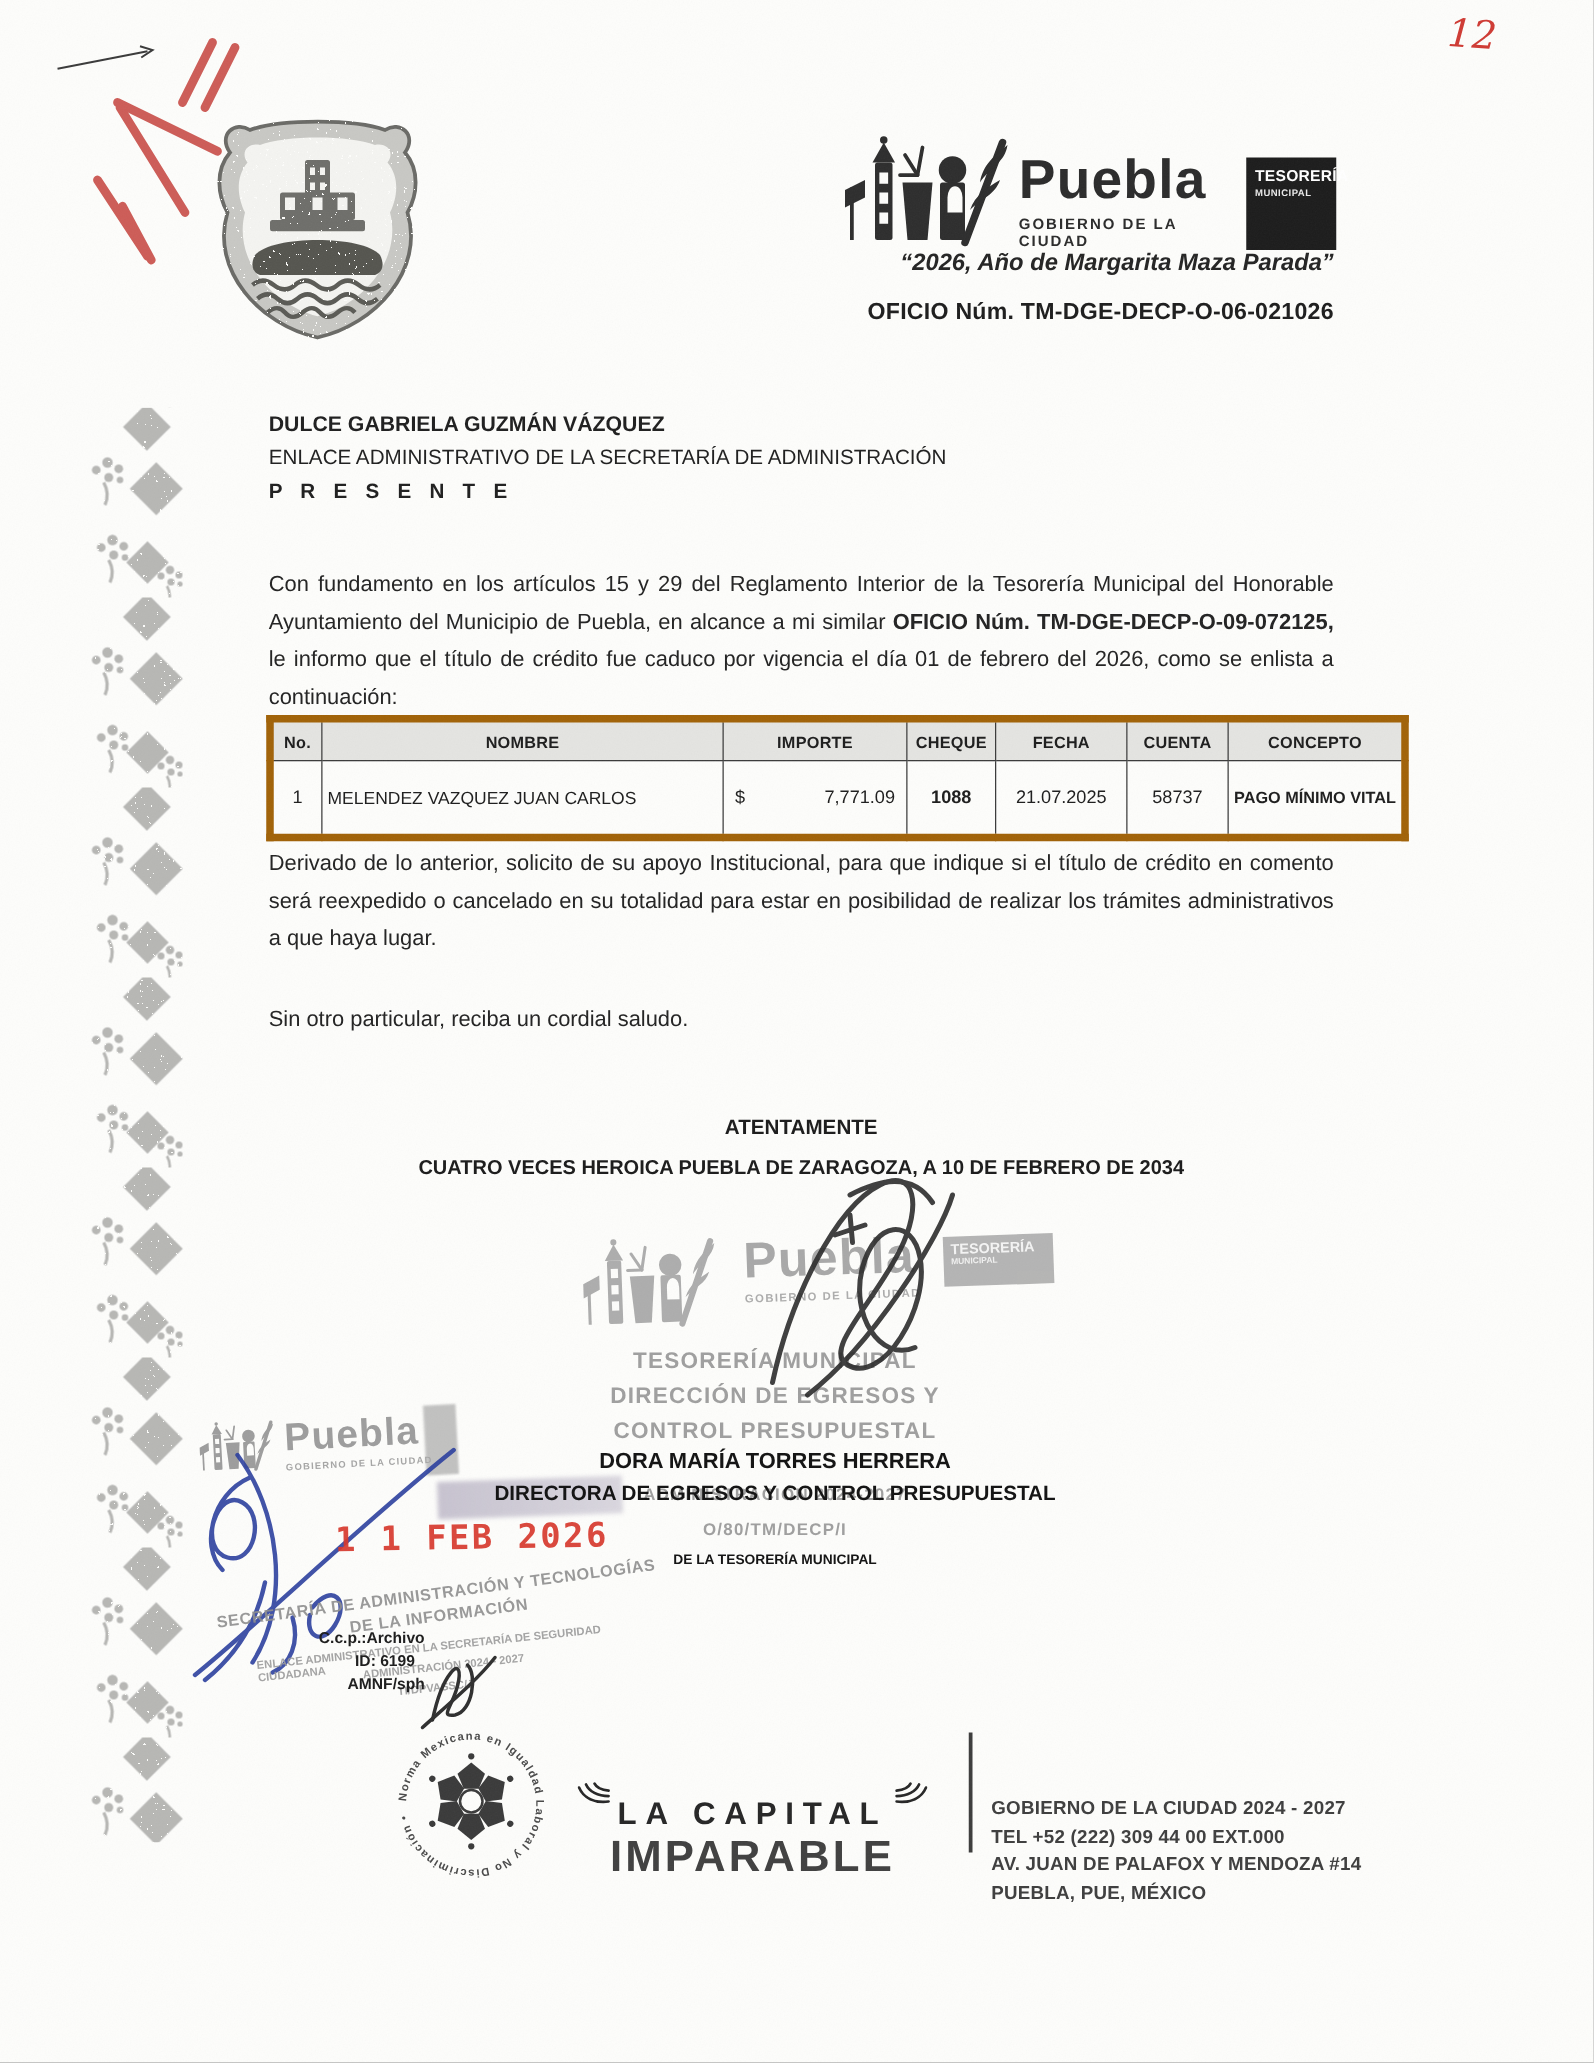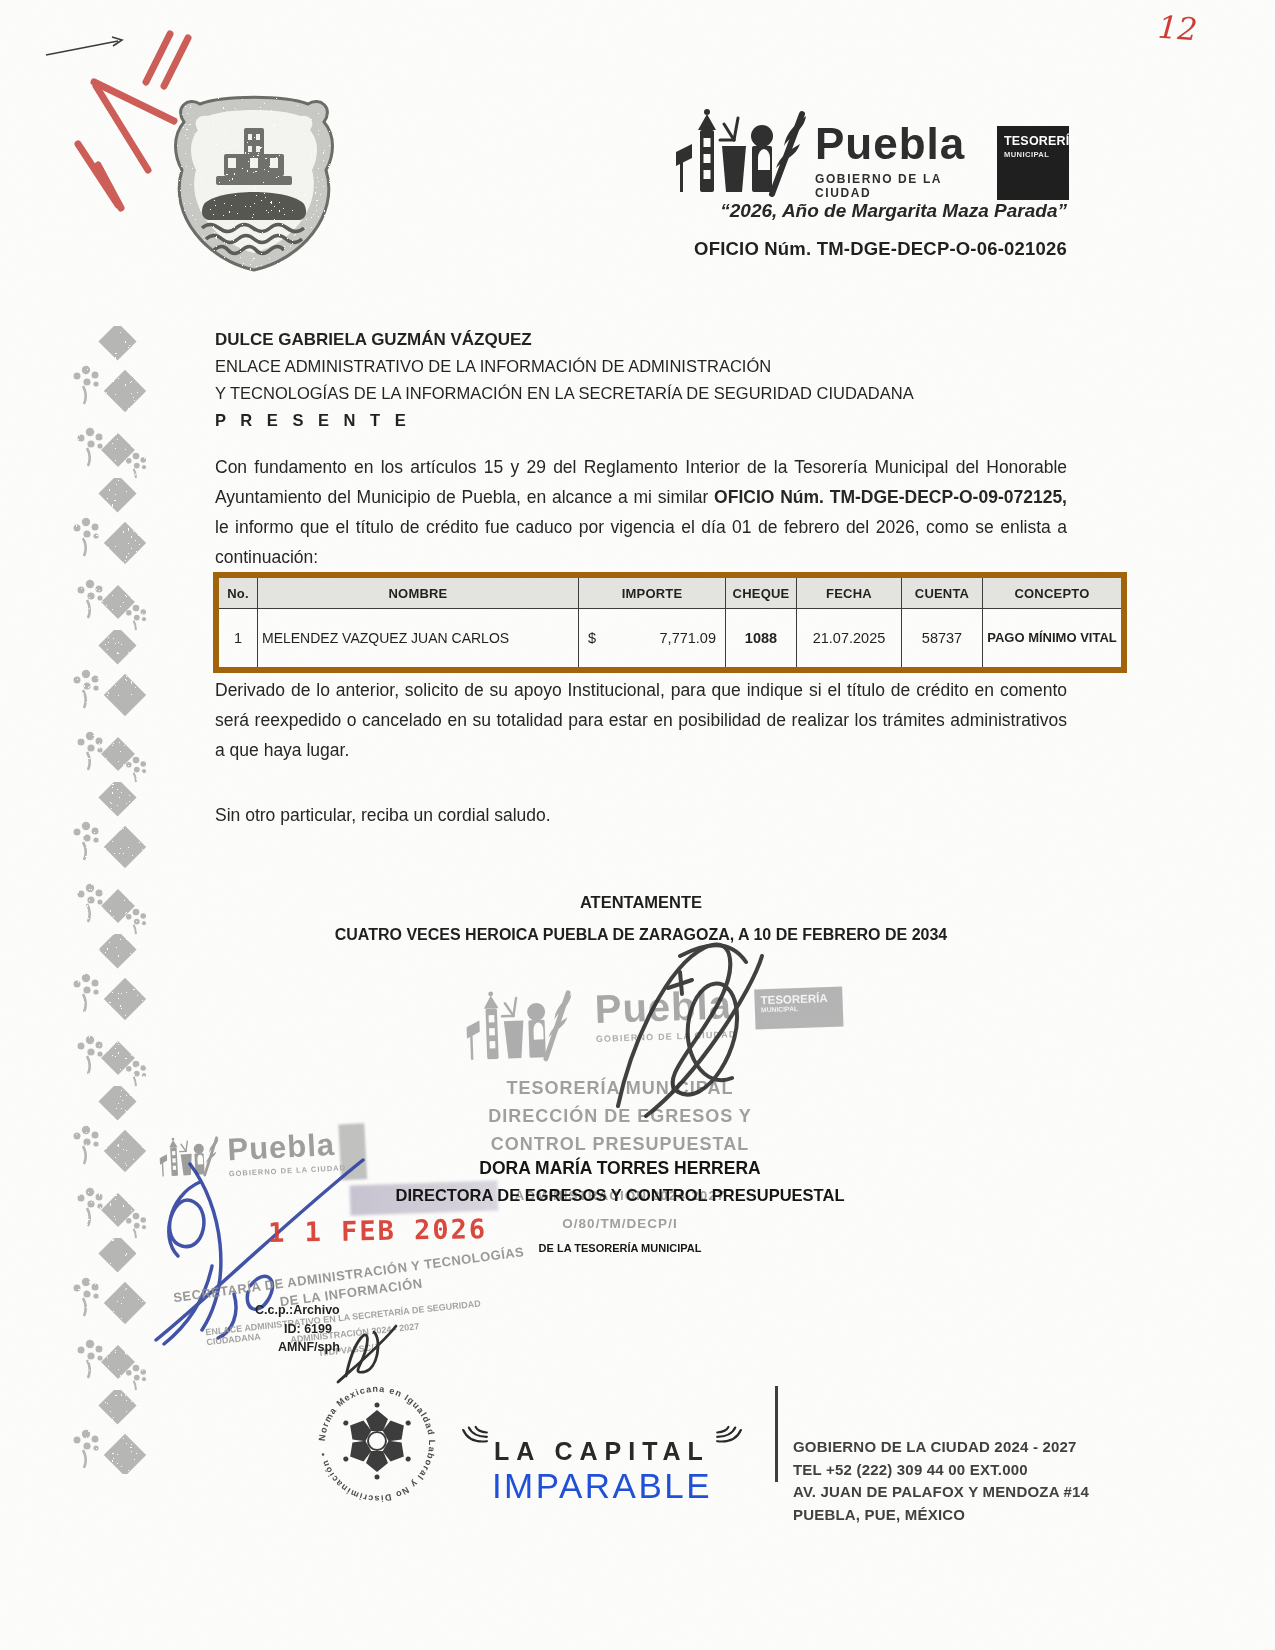--- a/index.html
+++ b/index.html
@@ -86,21 +86,21 @@
   .sig-blue{left:138px;top:1148px;}
   
   .ccp{color:#1c1c1c;font-weight:800;font-size:12.5px;}
   .ccp1{left:255px;top:1303px;} .ccp2{left:284px;top:1322px;} .ccp3{left:278px;top:1340px;}
   .rubric{left:330px;top:1316px;}
   
   .seal{left:312px;top:1376px;}
   .slogan{left:462px;top:1404px;width:280px;}
   .slog-row{display:flex;align-items:center;gap:6px;}
   .slog1{font-size:25px;font-weight:800;letter-spacing:7px;color:#262626;white-space:nowrap;margin-top:33px;}
-  .slog2{font-size:35px;font-weight:400;letter-spacing:2.5px;color:#1d4ed8;margin-top:0px;text-align:center;}
+  .slog2{font-size:35px;font-weight:700;letter-spacing:2.5px;color:#404040;margin-top:0px;text-align:center;}
   .wing{color:#262626;}
   .divider{left:775px;top:1386px;width:2.5px;height:96px;background:#3c3c3c;}
   .contact{left:793px;top:1436px;font-size:15px;font-weight:600;color:#3e3e3e;line-height:22.5px;letter-spacing:.2px;}
 </style>
 </head>
 <body>
 
 <div class="page">
 
   <svg width="0" height="0" class="abs" aria-hidden="true">
@@ -223,22 +223,21 @@
   </div>
   <div class="abs dept-box">
     <div class="dept1">TESORERÍA</div>
     <div class="dept2">MUNICIPAL</div>
   </div>
   <div class="abs motto">“2026, Año de Margarita Maza Parada”</div>
   <div class="abs oficio-num">OFICIO Núm. TM-DGE-DECP-O-06-021026</div>
 
   <div class="abs recipient">
     <div class="r-name">DULCE GABRIELA GUZMÁN VÁZQUEZ</div>
-    <div>ENLACE ADMINISTRATIVO DE LA INFORMACIÓN DE ADMINISTRACIÓN</div>
-    <div>Y TECNOLOGÍAS DE LA INFORMACIÓN EN LA SECRETARÍA DE SEGURIDAD CIUDADANA</div>
+    <div>ENLACE ADMINISTRATIVO DE LA SECRETARÍA DE ADMINISTRACIÓN</div>
     <div class="presente">P R E S E N T E</div>
   </div>
 
   <p class="para p1"><span>Con fundamento en los artículos 15 y 29 del Reglamento Interior de la Tesorería Municipal del Honorable Ayuntamiento del Municipio de Puebla, en alcance a mi similar </span><b>OFICIO Núm. TM-DGE-DECP-O-09-072125,</b><span> le informo que el título de crédito fue caduco por vigencia el día 01 de febrero del 2026, como se enlista a continuación:</span></p>
 
   <table class="doc-table">
     <thead>
       <tr>
         <th class="c-no">No.</th>
         <th class="c-nombre">NOMBRE</th>

